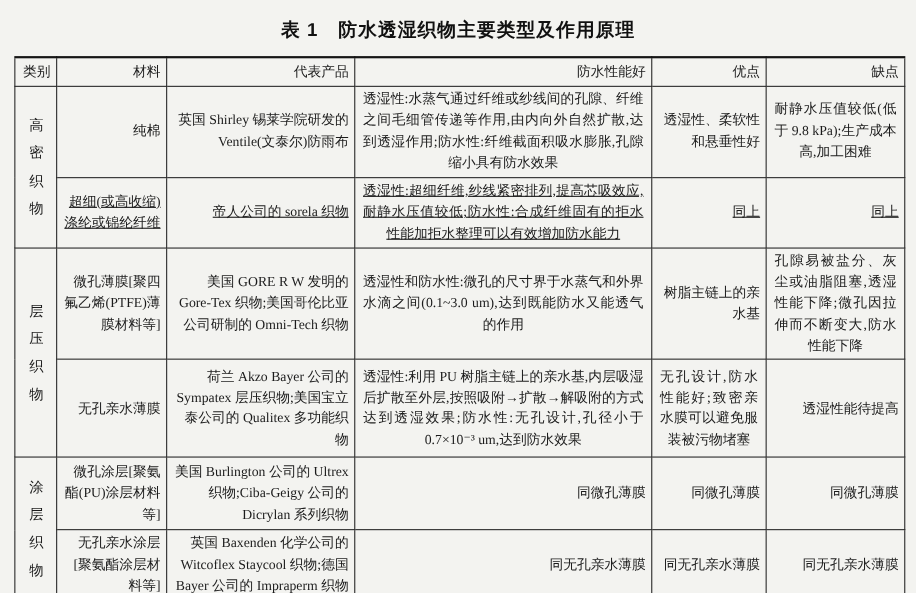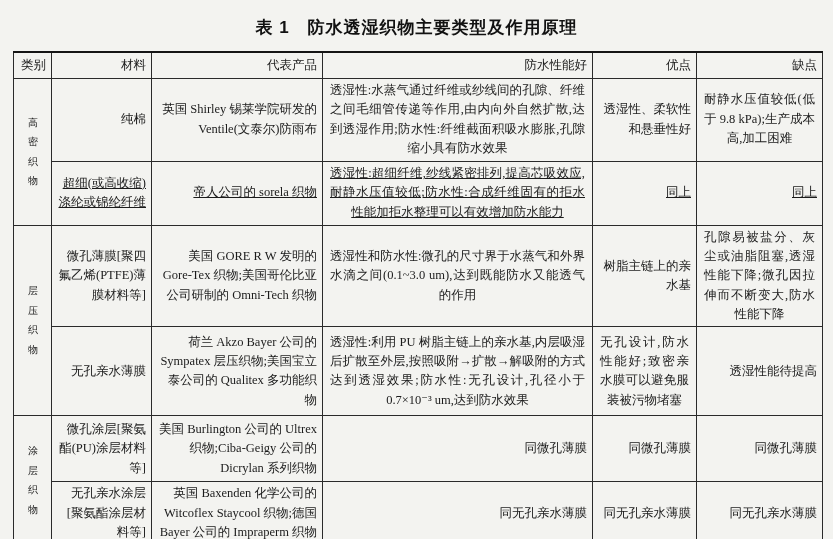--- a/index.html
+++ b/index.html
@@ -48,21 +48,21 @@
   td.para{
     text-align:justify;
     text-align-last:center;
     padding:2px 7px;
   }
   .vert{
     width:1.1em;
     margin:0 auto;
     word-break:break-all;
     line-height:1.95;
-    font-size:10px;
+    font-size:13px;
     letter-spacing:0;
   }
 </style>
 </head>
 <body>
 
 <div class="caption">表 1　防水透湿织物主要类型及作用原理</div>
 
 <table class="main">
   <colgroup>

